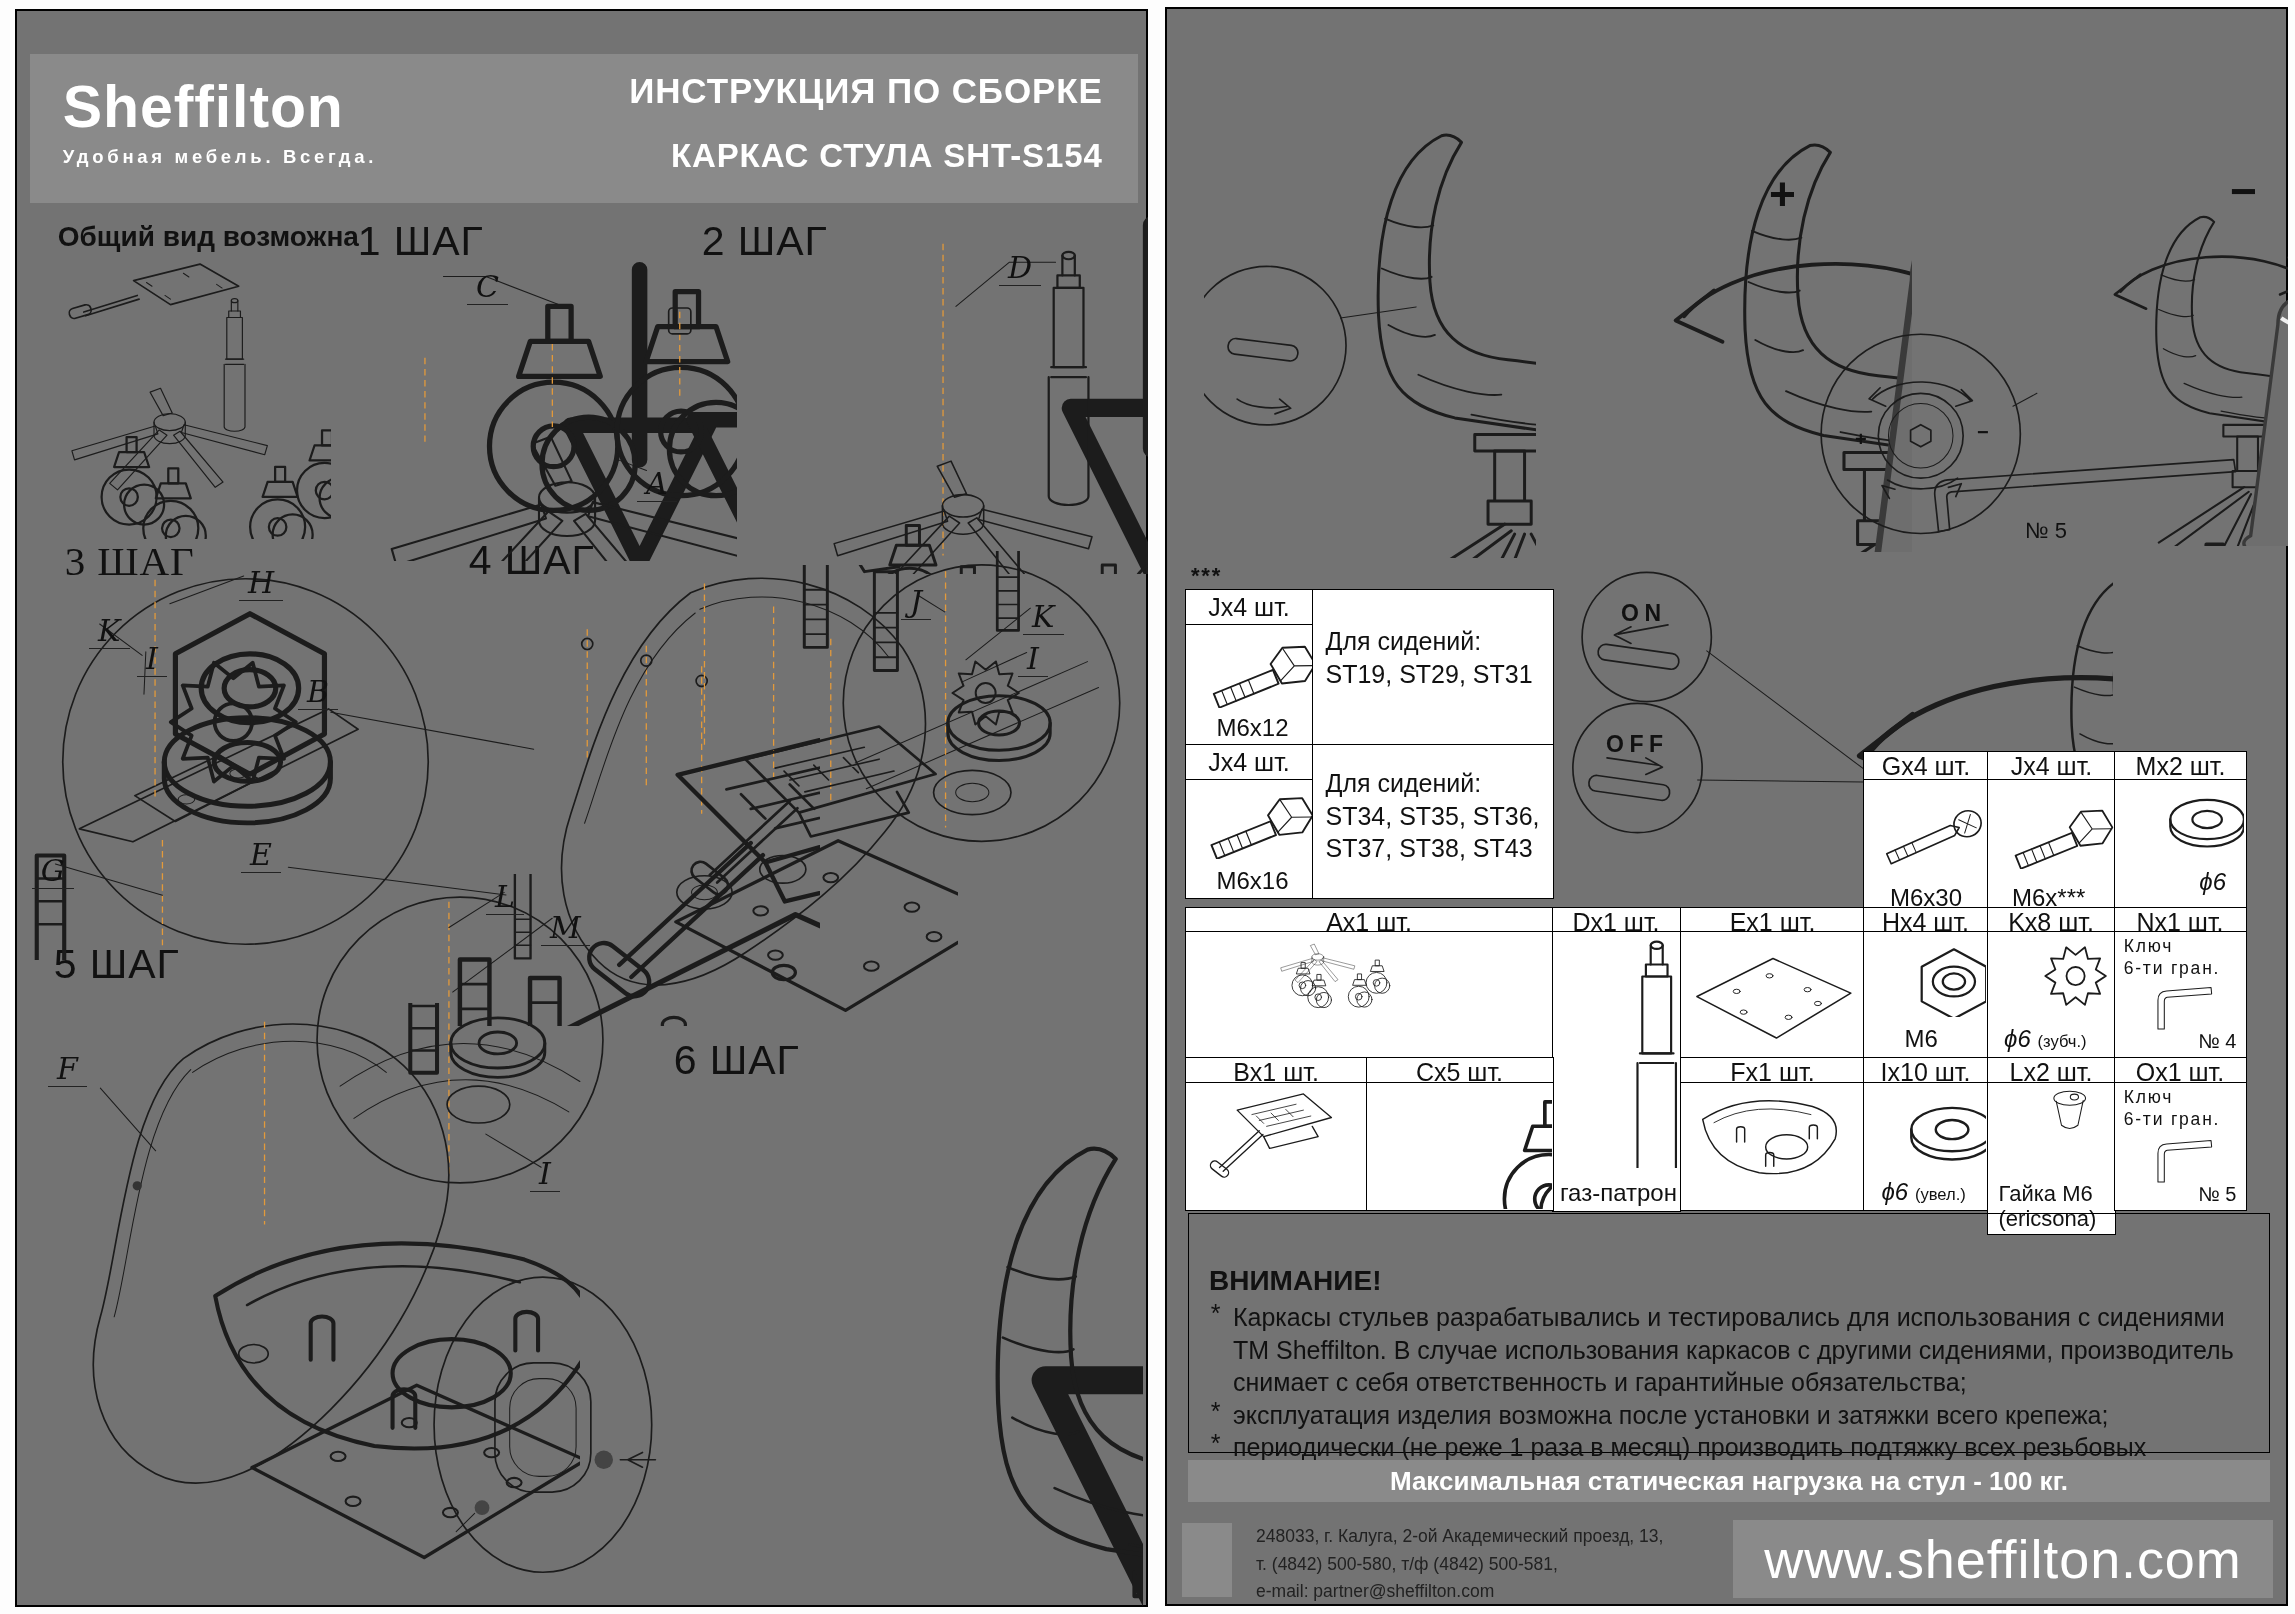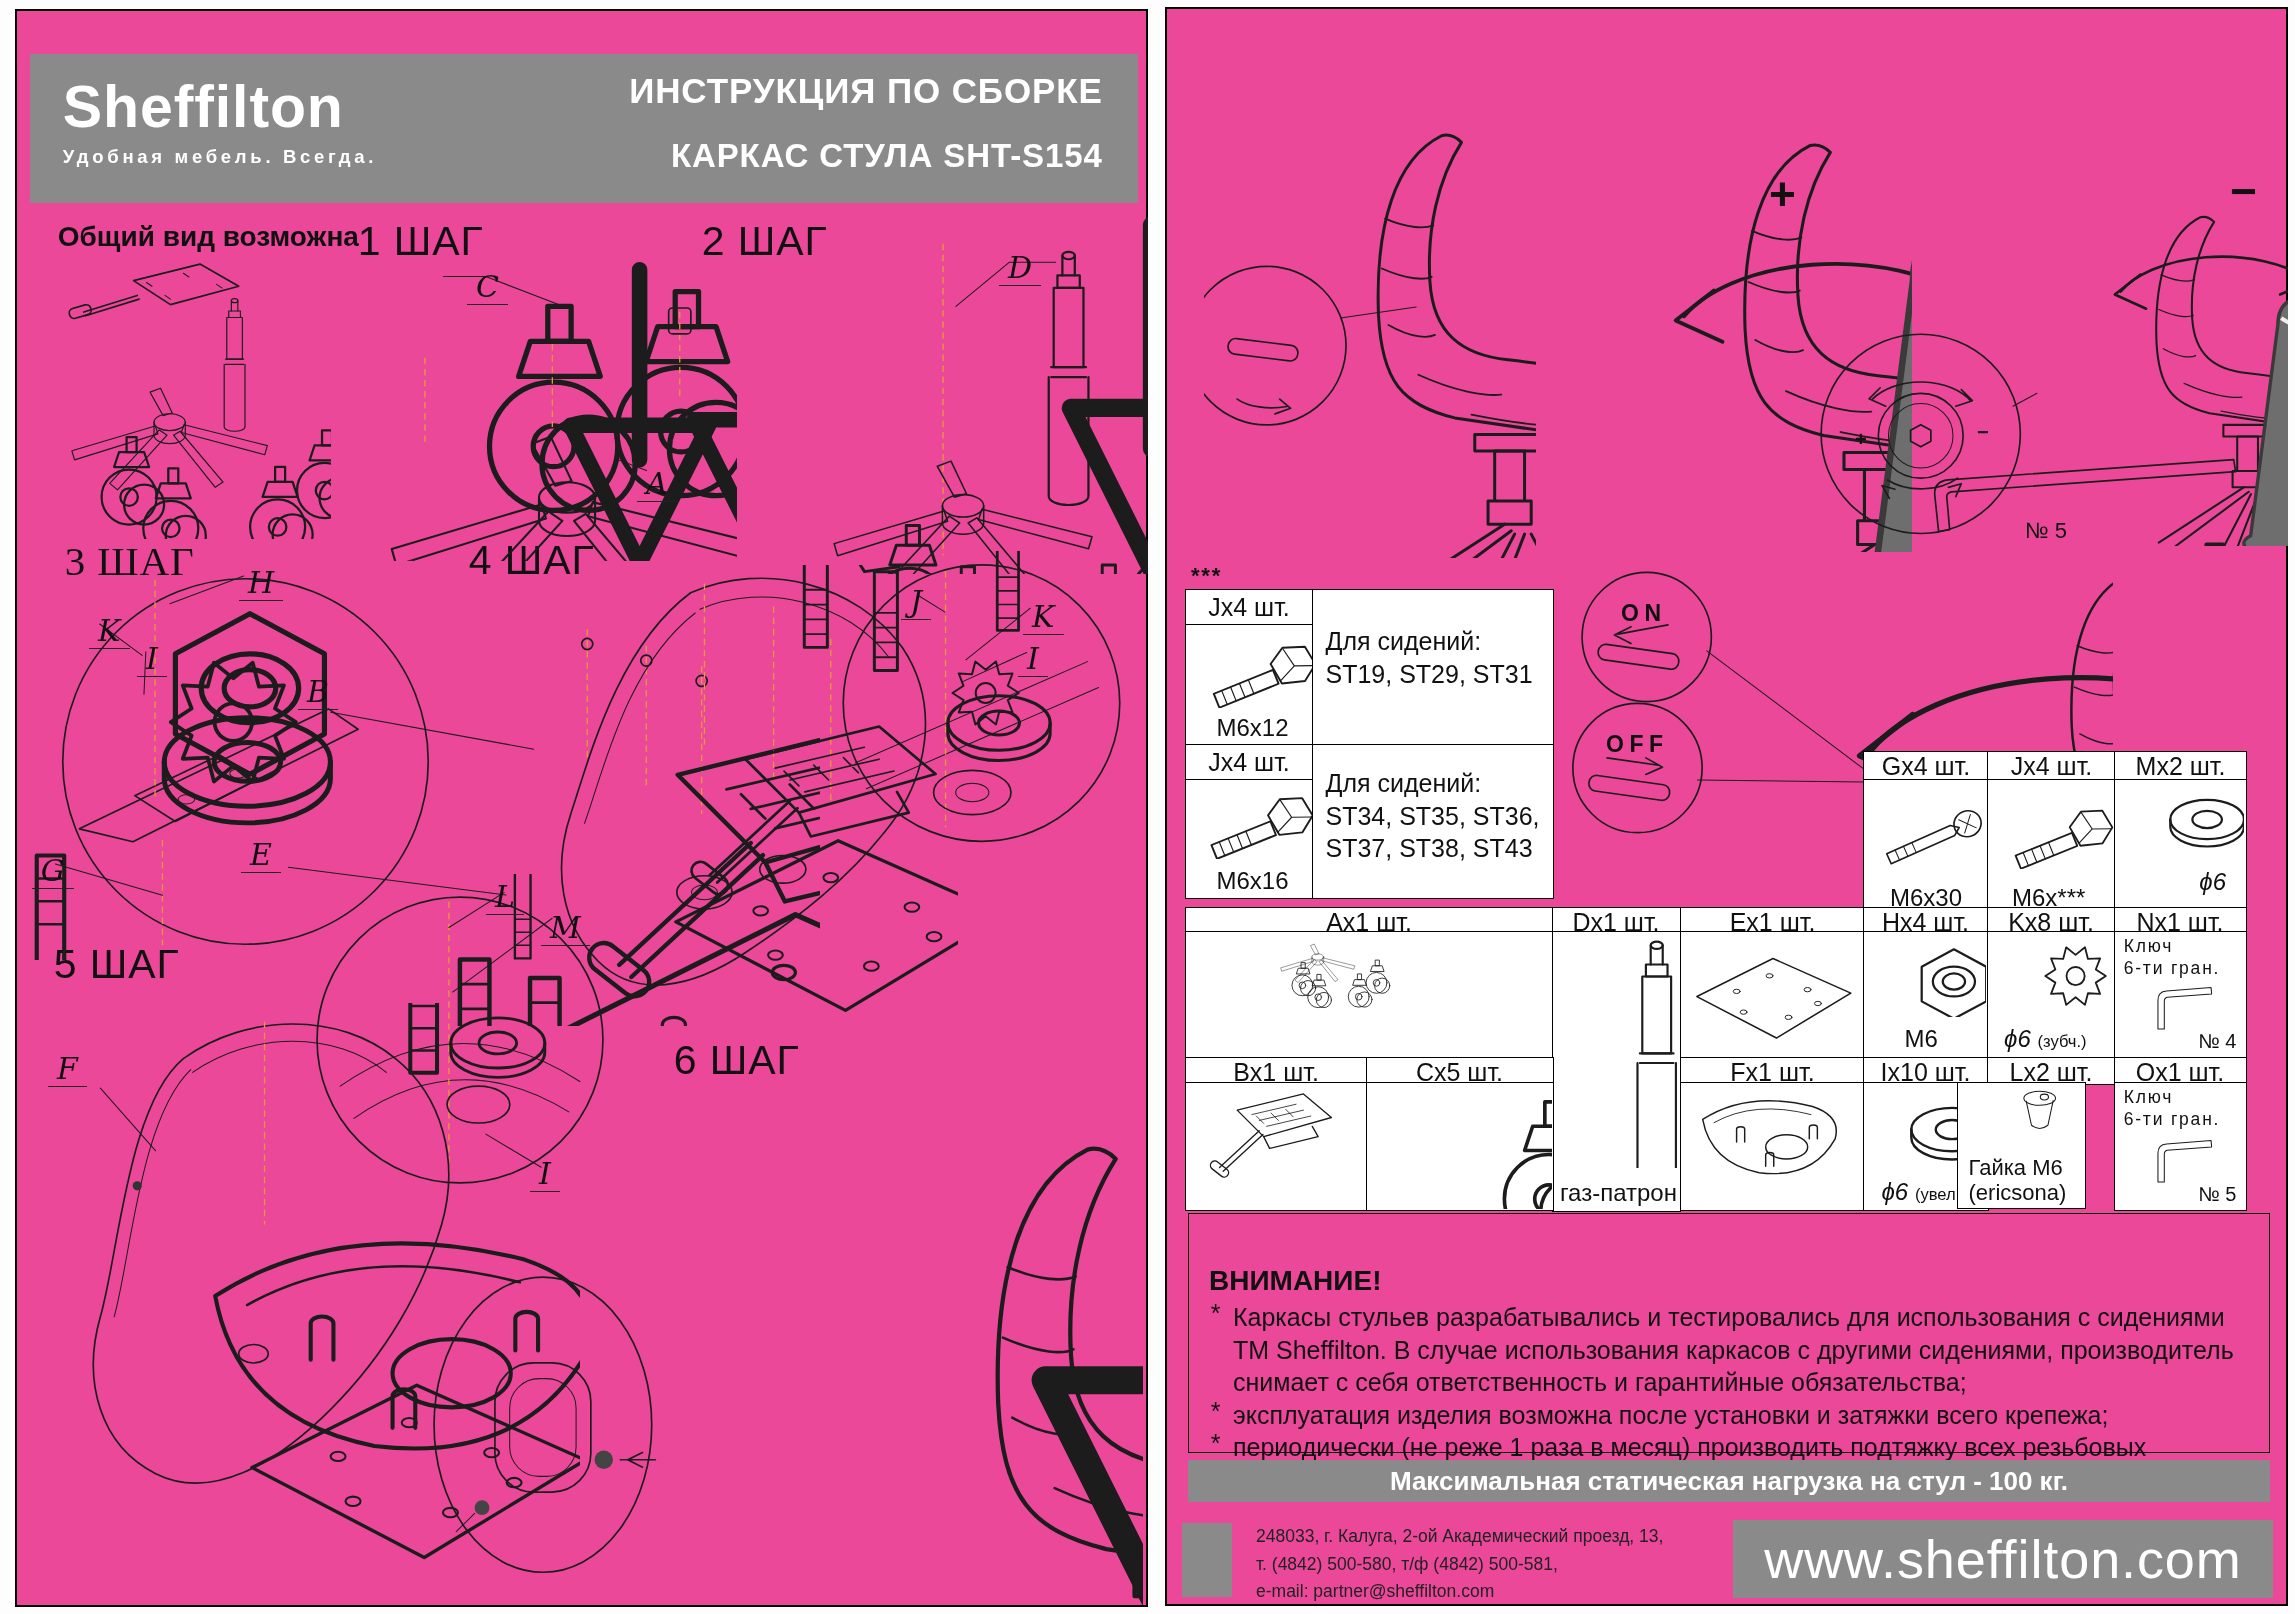--- a/index.html
+++ b/index.html
@@ -1,17 +1,17 @@
 <!DOCTYPE html>
 <html style="font-size:14.8px"><head>
 <meta charset="utf-8">
 <style>
   html,body{margin:0;padding:0;background:#e8e8e8;}
   #stage{position:relative;width:2295px;height:1614px;background:#fdfdfd;font-family:"Liberation Sans",sans-serif;color:#111;overflow:hidden;}
-  .page{position:absolute;background:#ec4899;border:2.8px solid #000;box-sizing:border-box;}
+  .page{position:absolute;background:#737373;border:2.8px solid #000;box-sizing:border-box;}
   #page-left{left:14.8px;top:9.2px;width:1133px;height:1598px;}
   #page-right{left:1165px;top:7.4px;width:1123px;height:1599px;}
   .abs{position:absolute;}
   .graybar{background:#8a8a8a;}
   .hdr-logo{font-weight:bold;color:#fff;font-size:59px;letter-spacing:0.9px;line-height:1;}
   .hdr-tag{font-weight:bold;color:#fff;font-size:18.5px;letter-spacing:3.7px;margin-top:9.2px;}
   .hdr-t1{font-weight:bold;color:#fff;font-size:35px;letter-spacing:0.9px;text-align:right;}
   .hdr-t2{font-weight:bold;color:#fff;font-size:33px;letter-spacing:0.9px;text-align:right;}
   .ovlabel{font-size:28px;font-weight:bold;}
   .step{font-size:41px;font-weight:400;letter-spacing:0.9px;white-space:nowrap;}
@@ -502,21 +502,21 @@
       <svg width="182" height="126" viewBox="0 0 197 136">
             <use href="#cne" transform="translate(10,6) scale(0.9)"></use>
           </svg>
     </div>
     <div class="cell" style="left:678px;top:175px;width:126px;height:129px;">
       <svg width="122" height="78" viewBox="0 0 132 84">
             <use href="#wshr" transform="translate(26,12) scale(1.05)"></use>
           </svg>
       <div class="spec" style="left:18px;bottom:4.6px;"><span style="font-style:italic">ϕ6</span> <small>(увел.)</small></div>
     </div>
-    <div class="cell" style="left:772px;top:175px;width:129px;height:127px;">
+    <div class="cell" style="left:802px;top:175px;width:129px;height:153px;">
       <svg width="126" height="66" viewBox="0 0 136 72">
             <use href="#eric" transform="translate(34,0) scale(0.8)"></use>
           </svg>
       <div class="spec" style="left:11px;bottom:3.7px;font-size:22px;line-height:1.1;">
             <div>Гайка М6</div>
             <div>(ericsona)</div>
           </div>
     </div>
     <div class="cell" style="left:929px;top:175px;width:133px;height:129px;">
       <div class="note" style="left:9.2px;top:3.7px;">

